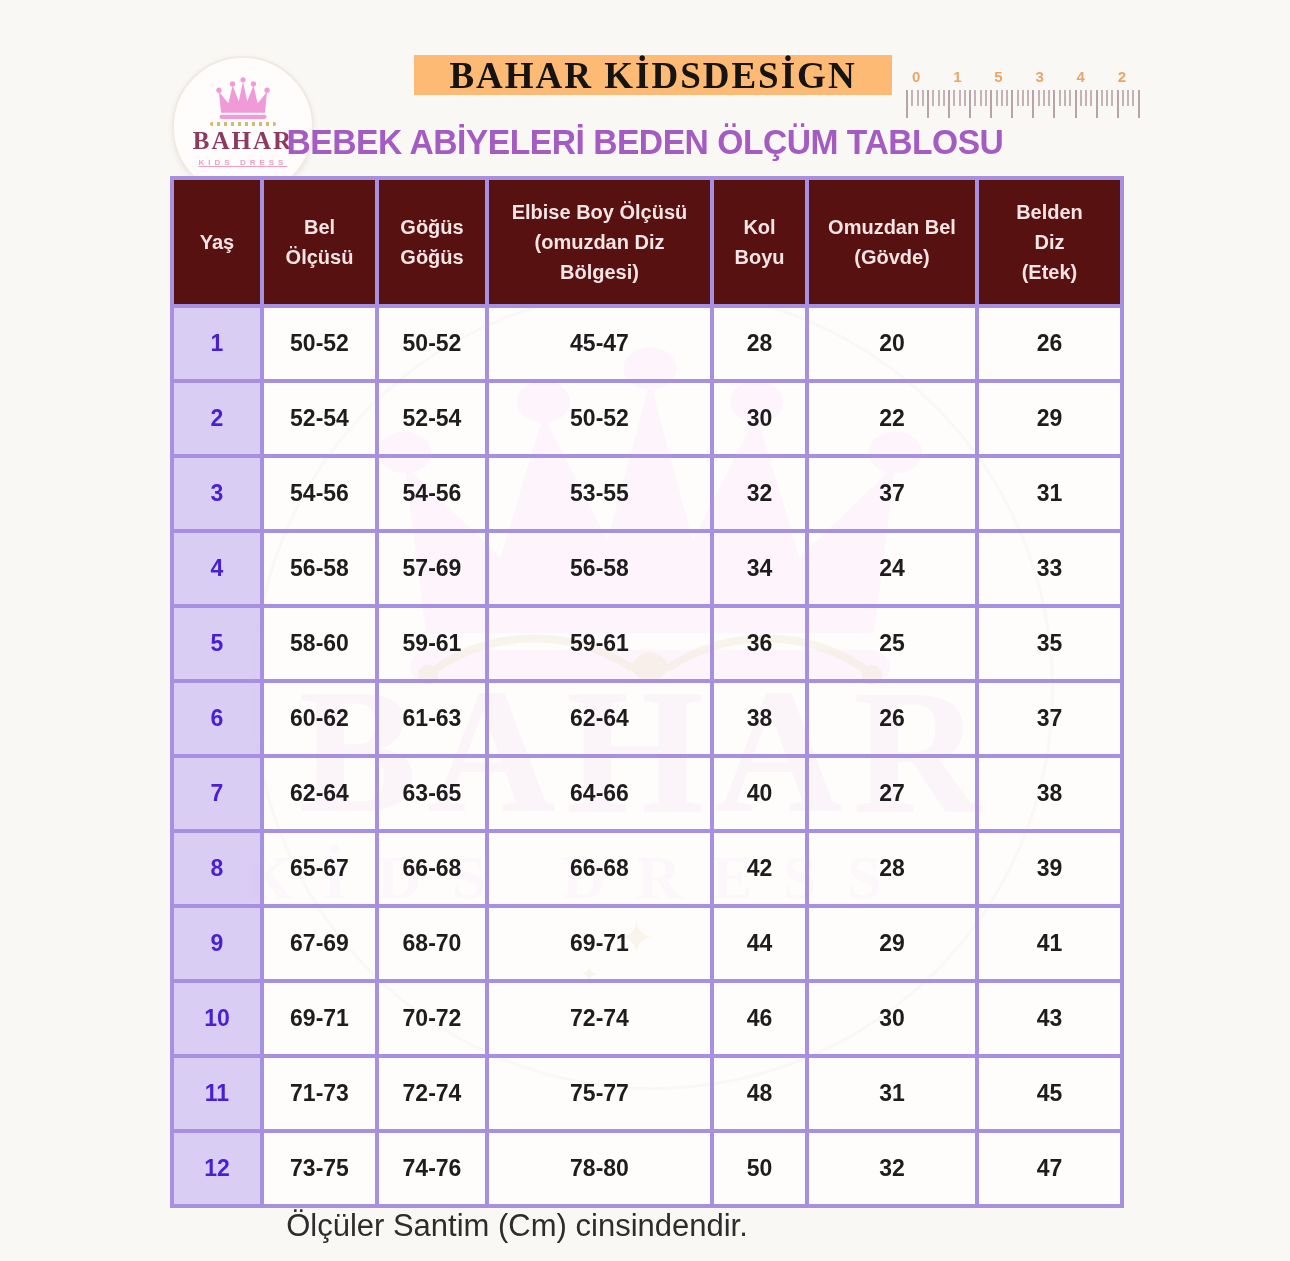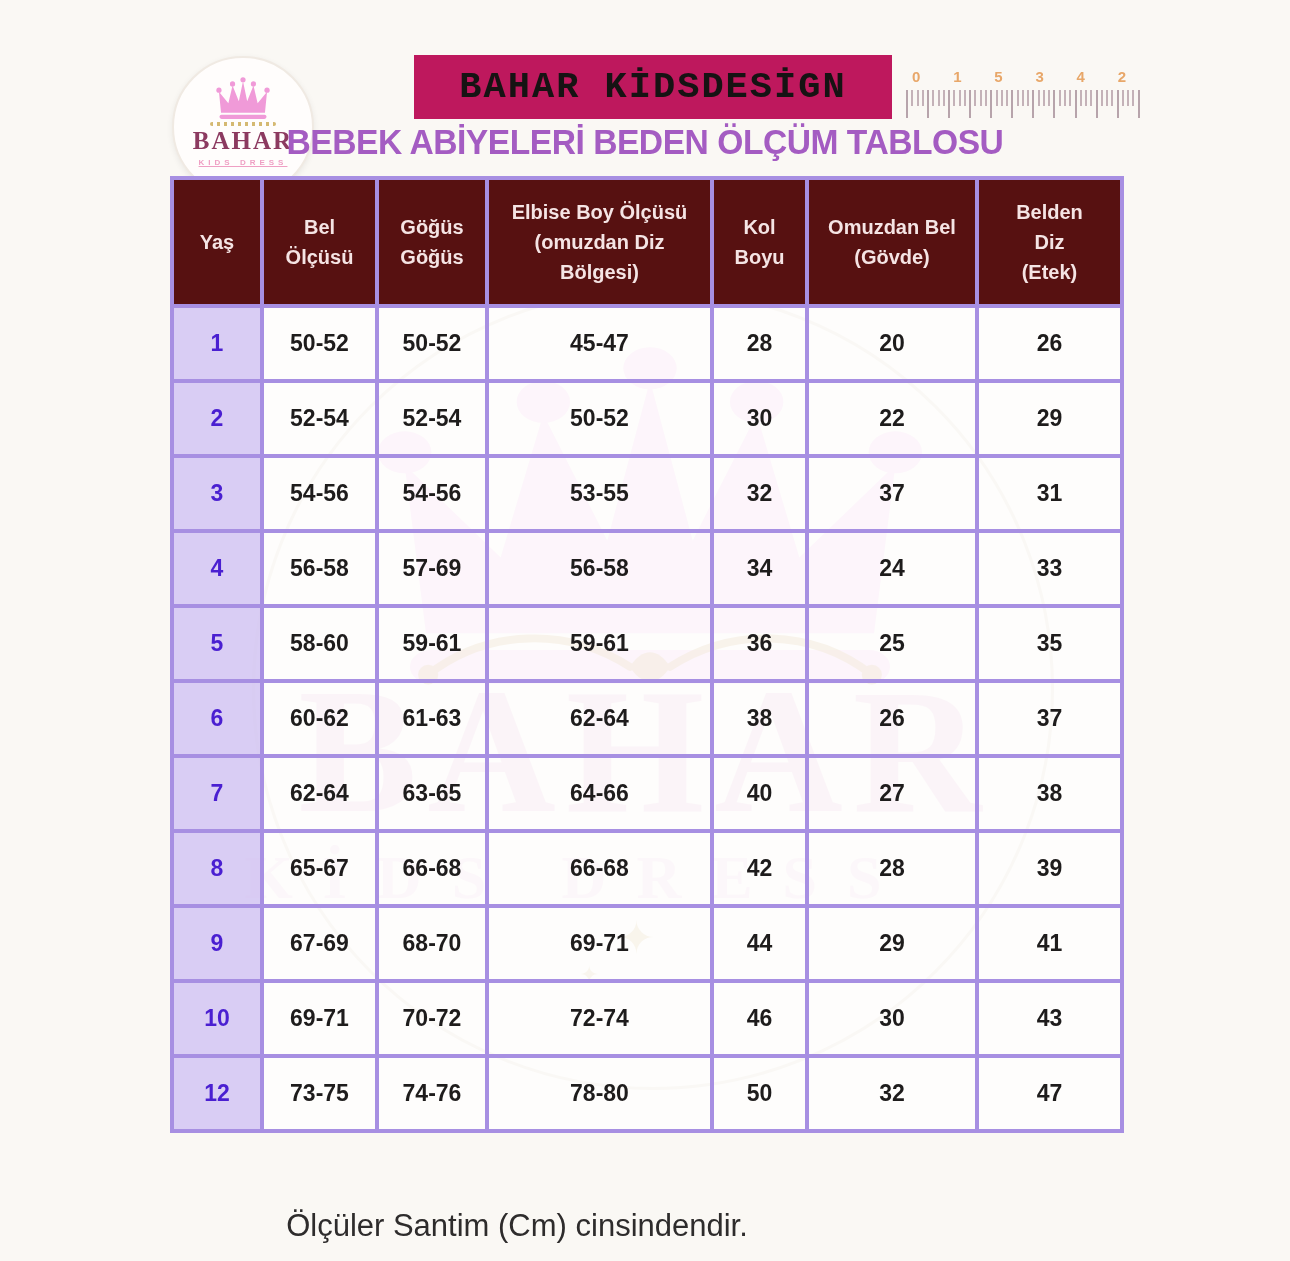--- a/index.html
+++ b/index.html
@@ -21,24 +21,24 @@
   }
   .logo svg{margin-top:16px;}
   .logo-gold-line{width:66px;height:4px;margin-top:2px;
     background:repeating-linear-gradient(90deg,#caa84f 0 3px,transparent 3px 7px);
     border-radius:2px;opacity:.8;}
   .logo-name{font-family:"Liberation Serif",serif;font-weight:bold;
     font-size:25px;letter-spacing:2px;color:#8c3a60;margin-top:1px;}
   .logo-sub{font-size:8px;letter-spacing:4px;color:#ef9fc4;font-weight:bold;margin-top:3px;text-decoration:underline;}
 
   .banner{
-    position:absolute;left:414px;top:55px;width:478px;height:64px;
-    background:#be185d;
+    position:absolute;left:414px;top:55px;width:478px;height:40px;
+    background:#fdba74;
     display:flex;align-items:center;justify-content:center;
-    font-family:Liberation Mono, monospace;font-weight:bold;
+    font-family:Liberation Serif, serif;font-weight:bold;
     font-size:37px;letter-spacing:2px;color:#161313;
   }
 
   .ruler{position:absolute;left:906px;top:68px;width:234px;height:56px;}
   .ruler-numbers{display:flex;justify-content:space-between;
     padding:0 14px 0 6px;color:#e8a769;font-weight:bold;font-size:15px;height:20px;}
   .ruler-ticks{display:flex;justify-content:space-between;align-items:flex-start;
     height:30px;margin-top:2px;}
   .ruler-ticks .tick{width:2px;height:16px;background:#c4b2b8;}
   .ruler-ticks .tick.major{height:28px;background:#b7a4ab;}
@@ -303,20 +303,29 @@
         <tr>
           <td class="age-cell">10</td>
           <td>69-71</td>
           <td>70-72</td>
           <td>72-74</td>
           <td>46</td>
           <td>30</td>
           <td>43</td>
         </tr>
         <tr>
+          <td class="age-cell">11</td>
+          <td>71-73</td>
+          <td>72-74</td>
+          <td>75-77</td>
+          <td>48</td>
+          <td>31</td>
+          <td>45</td>
+        </tr>
+        <tr>
           <td class="age-cell">12</td>
           <td>73-75</td>
           <td>74-76</td>
           <td>78-80</td>
           <td>50</td>
           <td>32</td>
           <td>47</td>
         </tr>
       </tbody>
   </table>

